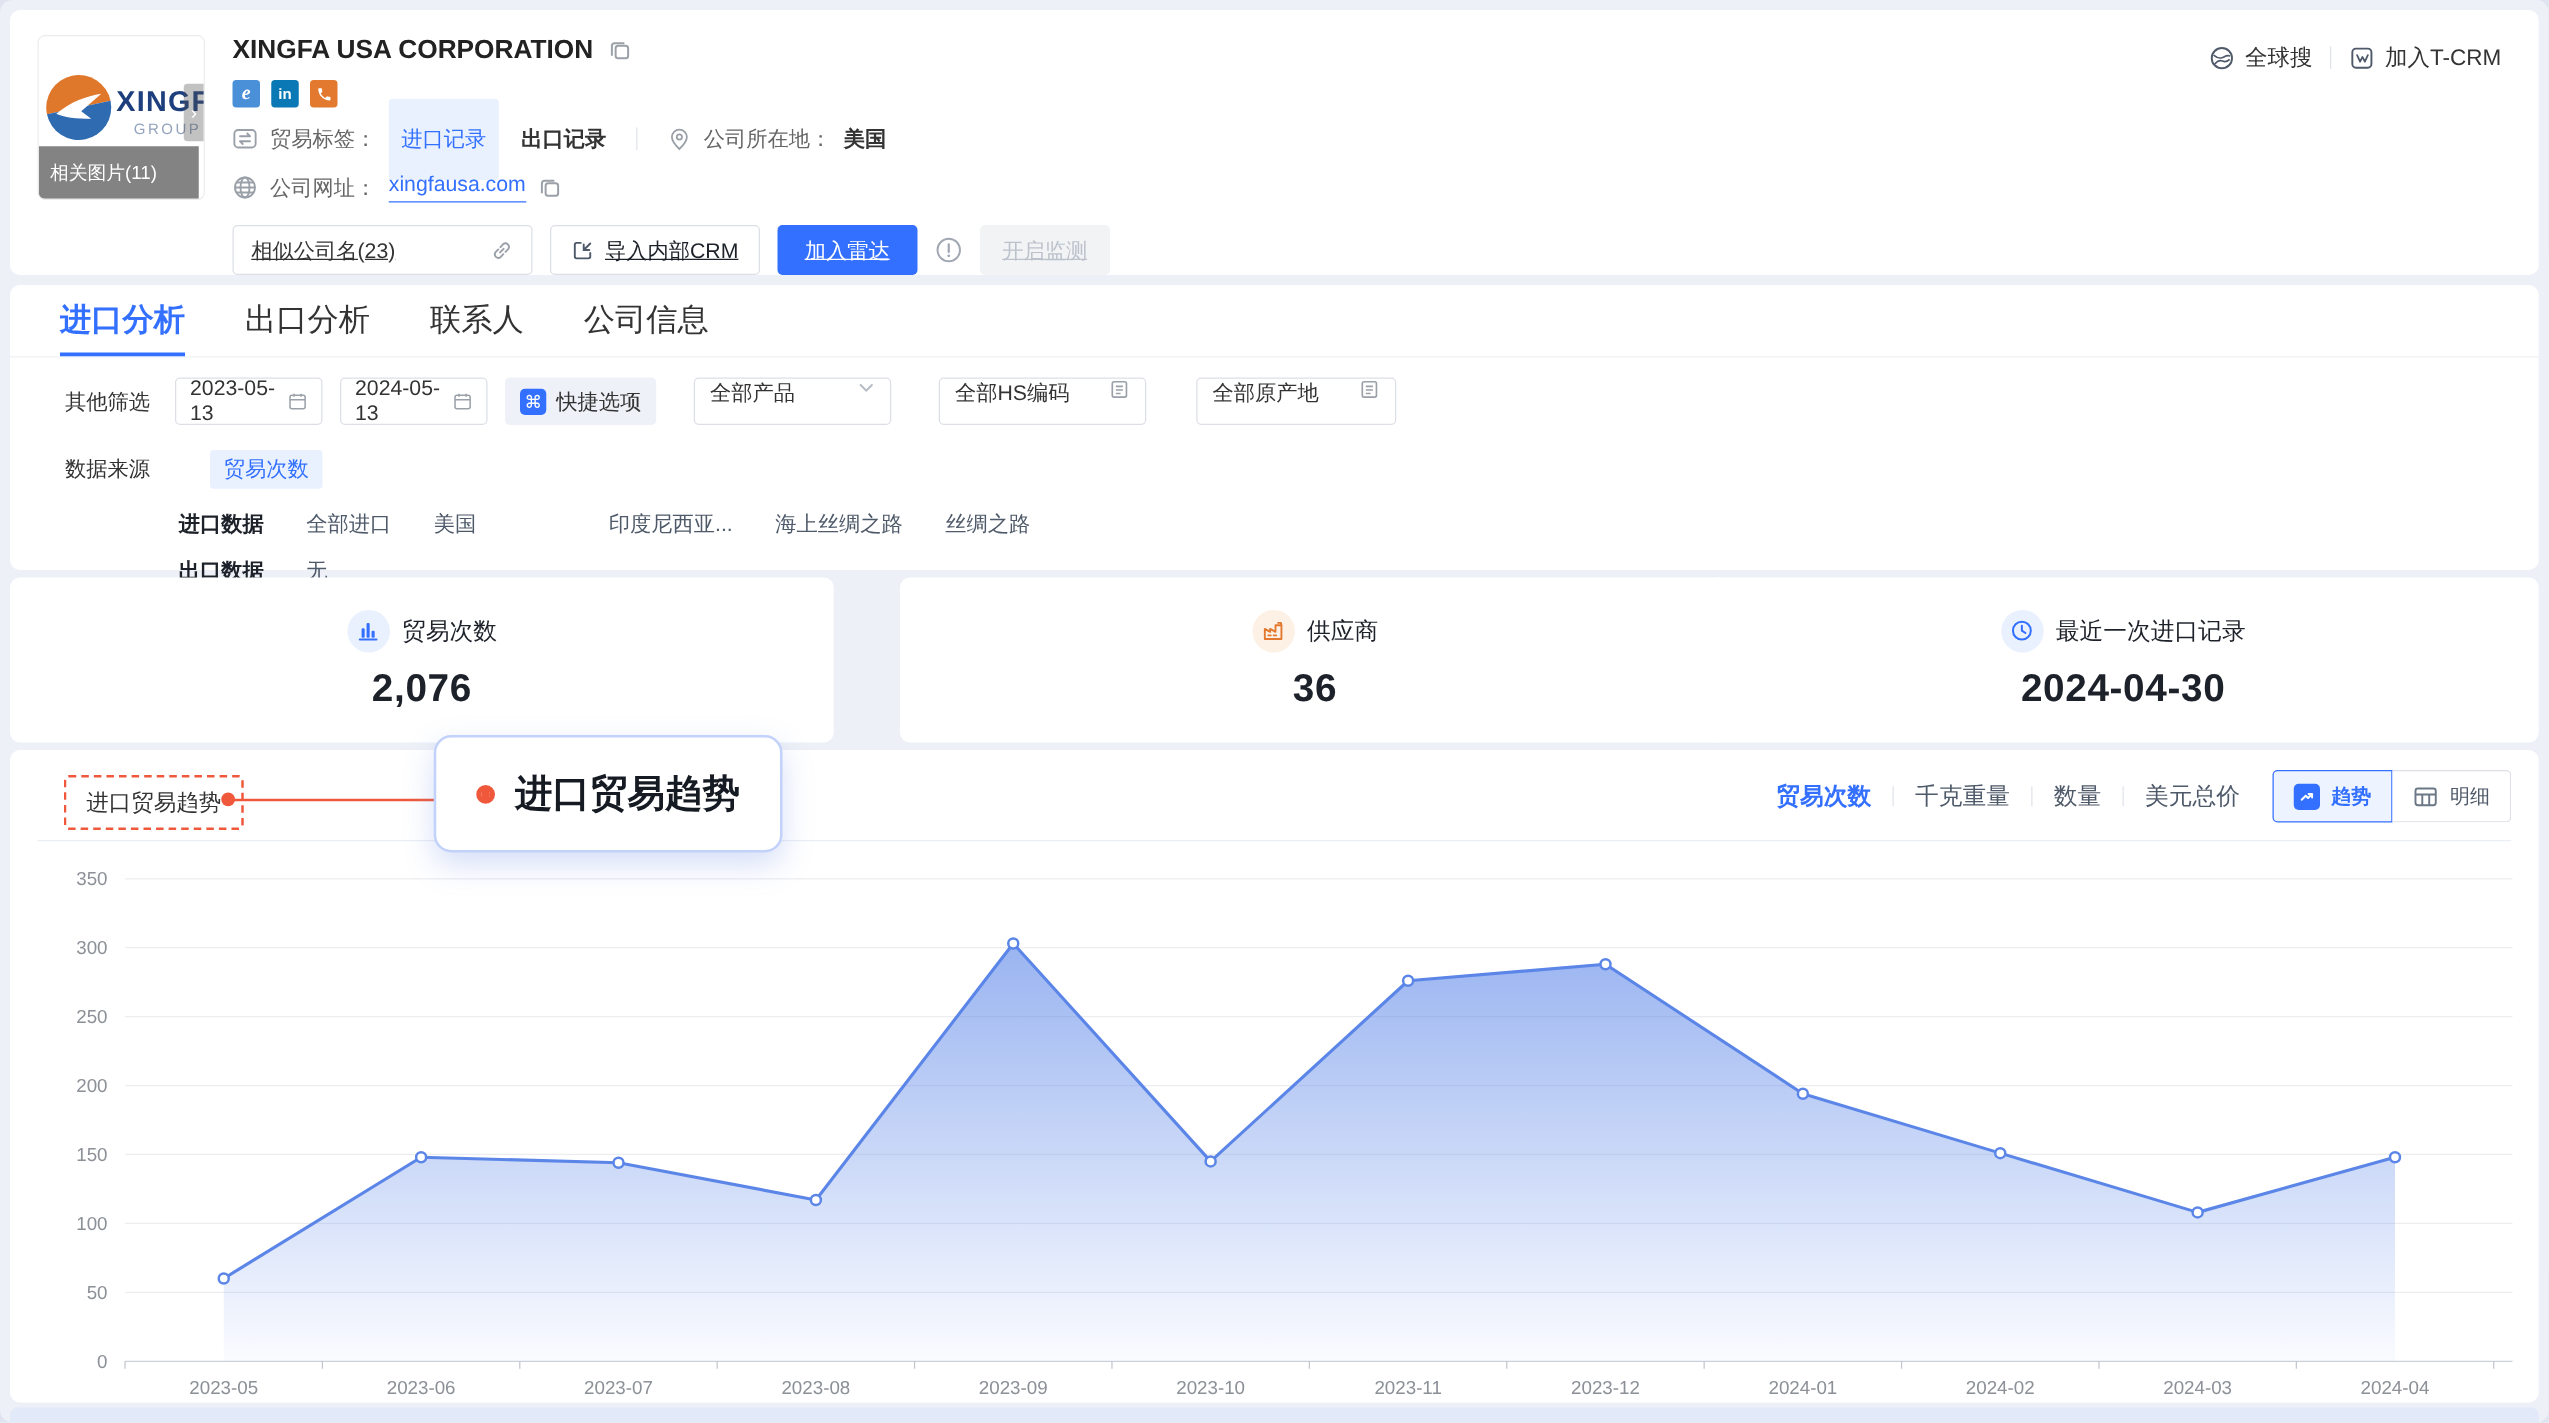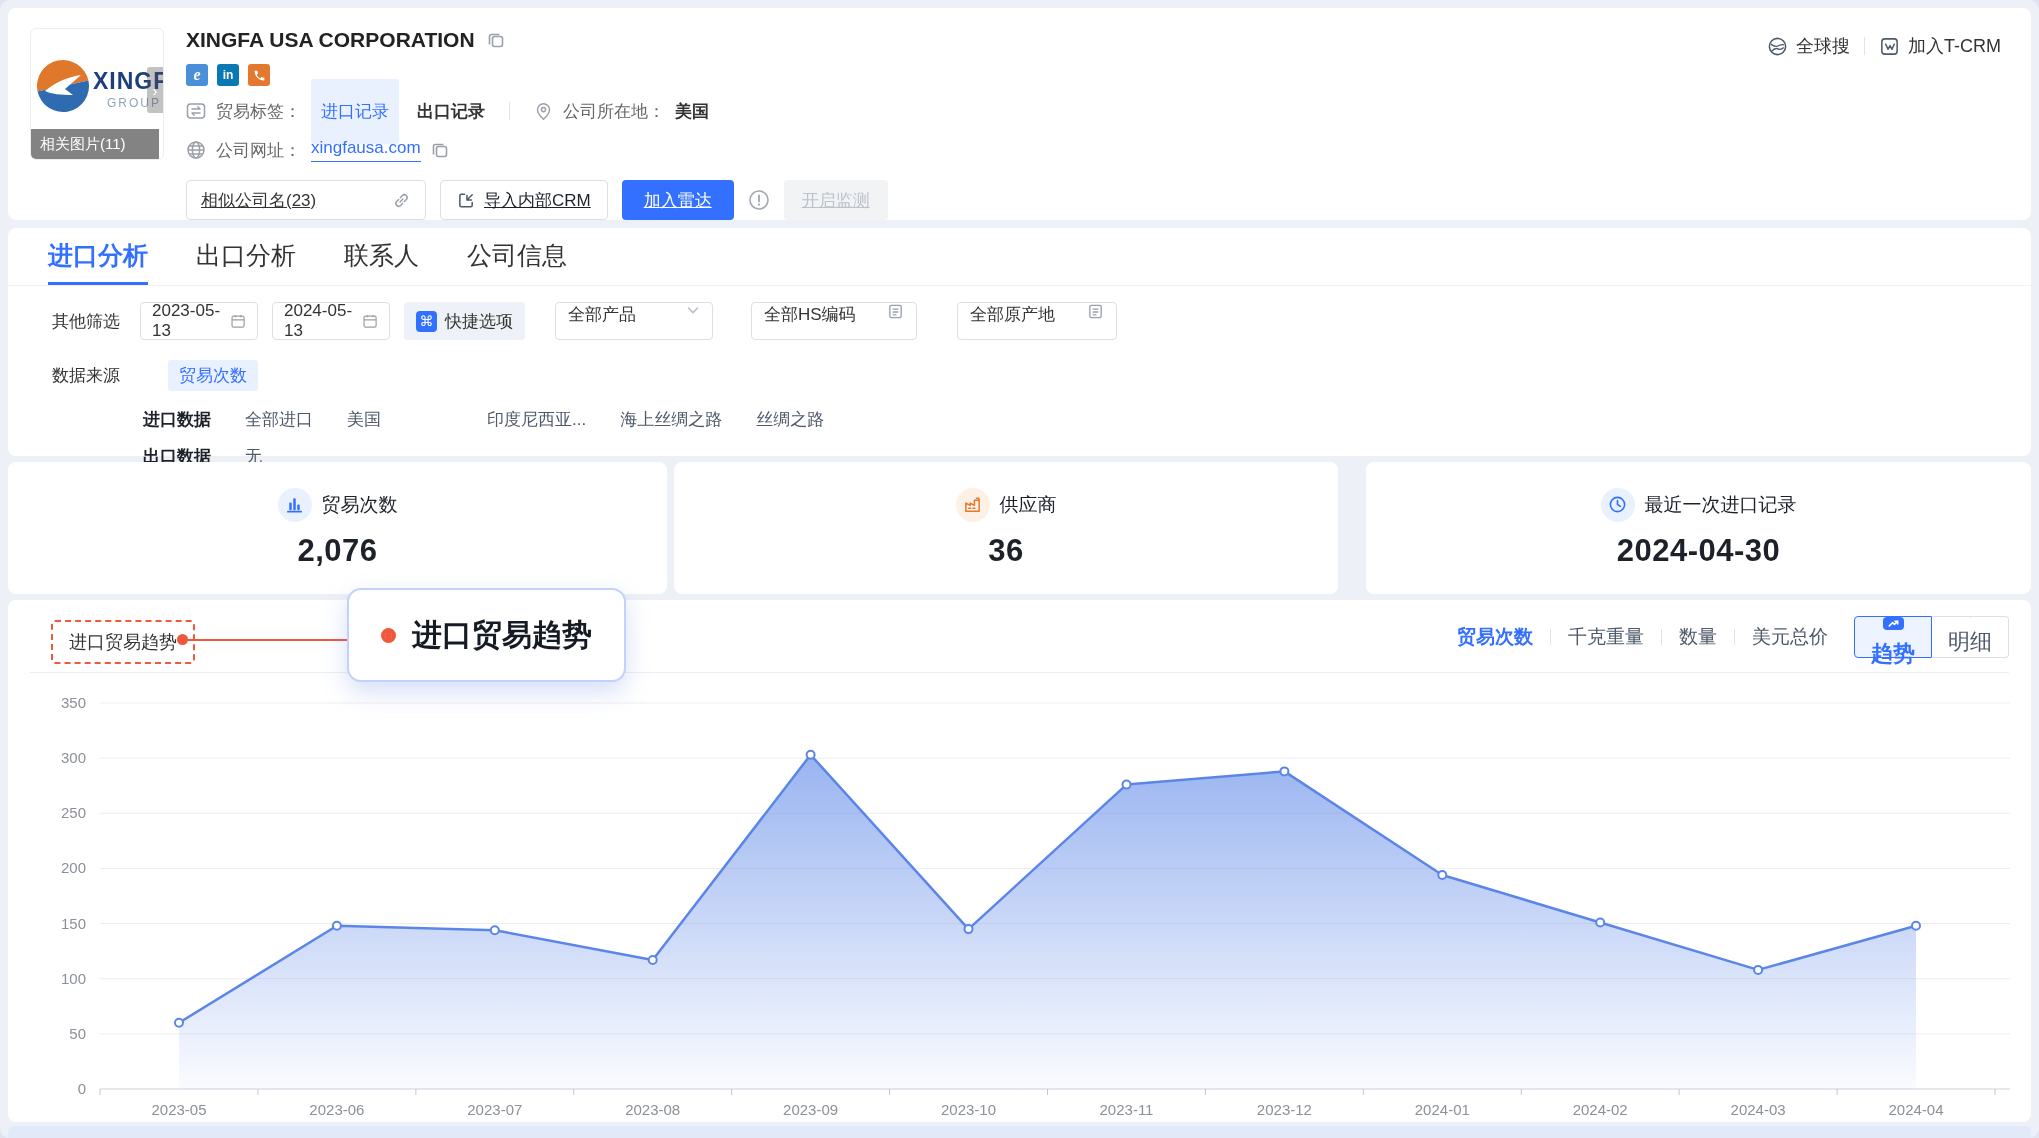--- a/index.html
+++ b/index.html
@@ -6,21 +6,21 @@
   :root { --primary:#3370ff; --red:#f0583c; --ink:#1d2129; --gray:#4e5969; --lightgray:#8c9097; --border:#dcdfe6; }
   body { font-family:"Liberation Sans","DejaVu Sans",sans-serif; background:#dfe4f0; }
   .page { position:relative; width:2039px; height:1138px; background:#edf0f6; border-radius:10px; overflow:hidden; }
   .card { position:absolute; background:#fff; border-radius:8px; }
 
   
   .card-header { left:8px; top:8px; width:2023px; height:212px; }
   .logo-box { position:absolute; left:22px; top:20px; width:134px; height:132px; border:1px solid #ececec; border-radius:6px; overflow:hidden; background:#fff; }
   .logo-art { position:absolute; left:4px; top:26px; }
   .logo-next { position:absolute; right:0; top:38px; width:16px; height:46px; background:rgba(80,80,80,.35); color:#fff; display:flex; align-items:center; justify-content:center; font-size:15px; border-radius:3px 0 0 3px; cursor:pointer; }
-  .logo-overlay { position:absolute; left:0; right:4px; bottom:0; height:30px; background:rgba(104,104,104,.82); color:#fff; font-size:15px; display:flex; align-items:center; padding-left:9px; }
+  .logo-overlay { position:absolute; left:0; right:4px; bottom:0; height:42px; background:rgba(104,104,104,.82); color:#fff; font-size:15px; display:flex; align-items:center; padding-left:9px; }
   .info { position:absolute; left:178px; top:18px; display:flex; flex-direction:column; gap:10px; }
   .title-row { display:flex; align-items:center; gap:12px; height:28px; }
   .company-title { font-size:21px; font-weight:700; color:#222; }
   .icon-copy { width:18px; height:18px; cursor:pointer; }
   .social-row { display:flex; gap:9px; height:22px; }
   .social { width:22px; height:22px; border-radius:3px; color:#fff; display:flex; align-items:center; justify-content:center; font-size:13px; font-weight:700; cursor:pointer; }
   .social.web { background:#4a90d9; font-style:italic; font-family:"Liberation Serif",serif; font-size:16px; }
   .social.li { background:#0a78b5; font-size:12px; }
   .social.ph { background:#e2792e; }
   .meta-row { display:flex; align-items:center; gap:10px; height:30px; font-size:17px; color:#666; }
@@ -58,21 +58,21 @@
   .source-label { font-size:17px; color:#333; margin-right:48px; }
   .chip-all-data { background:#e9f1ff; color:var(--primary); font-weight:500; padding:4px 11px; border-radius:3px; font-size:17px; cursor:pointer; }
   .data-row { display:flex; align-items:center; margin-top:17px; padding-left:135px; font-size:17px; }
   .data-row .row-label { color:#1d2129; font-weight:600; margin-right:34px; }
   .data-row .item { color:#4e5969; margin-right:34px; cursor:pointer; }
   .data-row .item.gap-left { margin-left:72px; }
 
   
   .stat-card { top:462px; height:132px; display:flex; flex-direction:column; align-items:center; justify-content:center; gap:11px; }
   .stat-1 { left:8px; width:659px; }
-  .stat-2 { left:674px; width:664px; }
+  .stat-2 { left:720px; width:664px; }
   .stat-3 { left:1366px; width:665px; }
   .stat-head { display:flex; align-items:center; gap:10px; }
   .stat-icon { width:34px; height:34px; border-radius:50%; display:flex; align-items:center; justify-content:center; }
   .stat-icon.blue { background:#e9f0fe; }
   .stat-icon.orange { background:#fdf1e6; }
   .stat-label { font-size:19px; color:#1d2129; }
   .stat-value { font-size:31px; font-weight:600; color:#1d2129; letter-spacing:.5px; }
 
   
   .card-chart { left:8px; top:600px; width:2023px; height:522px; }
@@ -82,21 +82,21 @@
   .connector-dot { position:absolute; left:148px; top:34px; width:11px; height:11px; border-radius:50%; background:var(--red); }
   .callout { position:absolute; left:318px; top:-12px; height:94px; padding:0 32px; background:#fff; border:2px solid #c3d2fb; border-radius:14px; display:flex; align-items:center; gap:16px; box-shadow:0 10px 24px rgba(108,140,230,.28); z-index:5; }
   .donut { width:15px; height:15px; border:4px solid var(--red); border-radius:50%; display:flex; align-items:center; justify-content:center; }
   .donut i { width:9px; height:9px; border-radius:50%; background:var(--red); }
   .callout-title { font-size:30px; font-weight:700; color:#151a23; }
   .chart-controls { position:absolute; right:22px; top:16px; display:flex; align-items:center; }
   .metric { font-size:19px; color:#4e5969; cursor:pointer; }
   .metric.active { color:var(--primary); font-weight:700; }
   .mdiv { width:1px; height:16px; background:#e0e3ea; margin:0 17px; }
   .seg-group { display:flex; margin-left:26px; }
-  .seg { height:42px; display:flex; align-items:center; gap:9px; padding:0 16px; font-size:22px; cursor:pointer;flex-direction:column; }
+  .seg { height:42px; display:flex; align-items:center; gap:9px; padding:0 16px; font-size:16px; cursor:pointer; }
   .seg-trend { background:#eef4ff; border:1px solid var(--primary); border-radius:4px 0 0 4px; color:var(--primary); font-weight:600; }
   .seg-detail { background:#fff; border:1px solid var(--border); border-left:none; border-radius:0 4px 4px 0; color:#4e5969; }
   .trend-badge { width:21px; height:21px; background:var(--primary); border-radius:4px; display:flex; align-items:center; justify-content:center; }
   .chart-divider { margin:0 22px; border-top:1px solid #ebeef5; }
   #trend-chart { display:block; margin:4px auto 0; }
 
   .bottom-strip { position:absolute; left:8px; right:8px; bottom:0; height:12px; background:#e2e9f9; border-radius:6px 6px 0 0; }
   svg.ic { display:block; }
 </style>
 </head>

